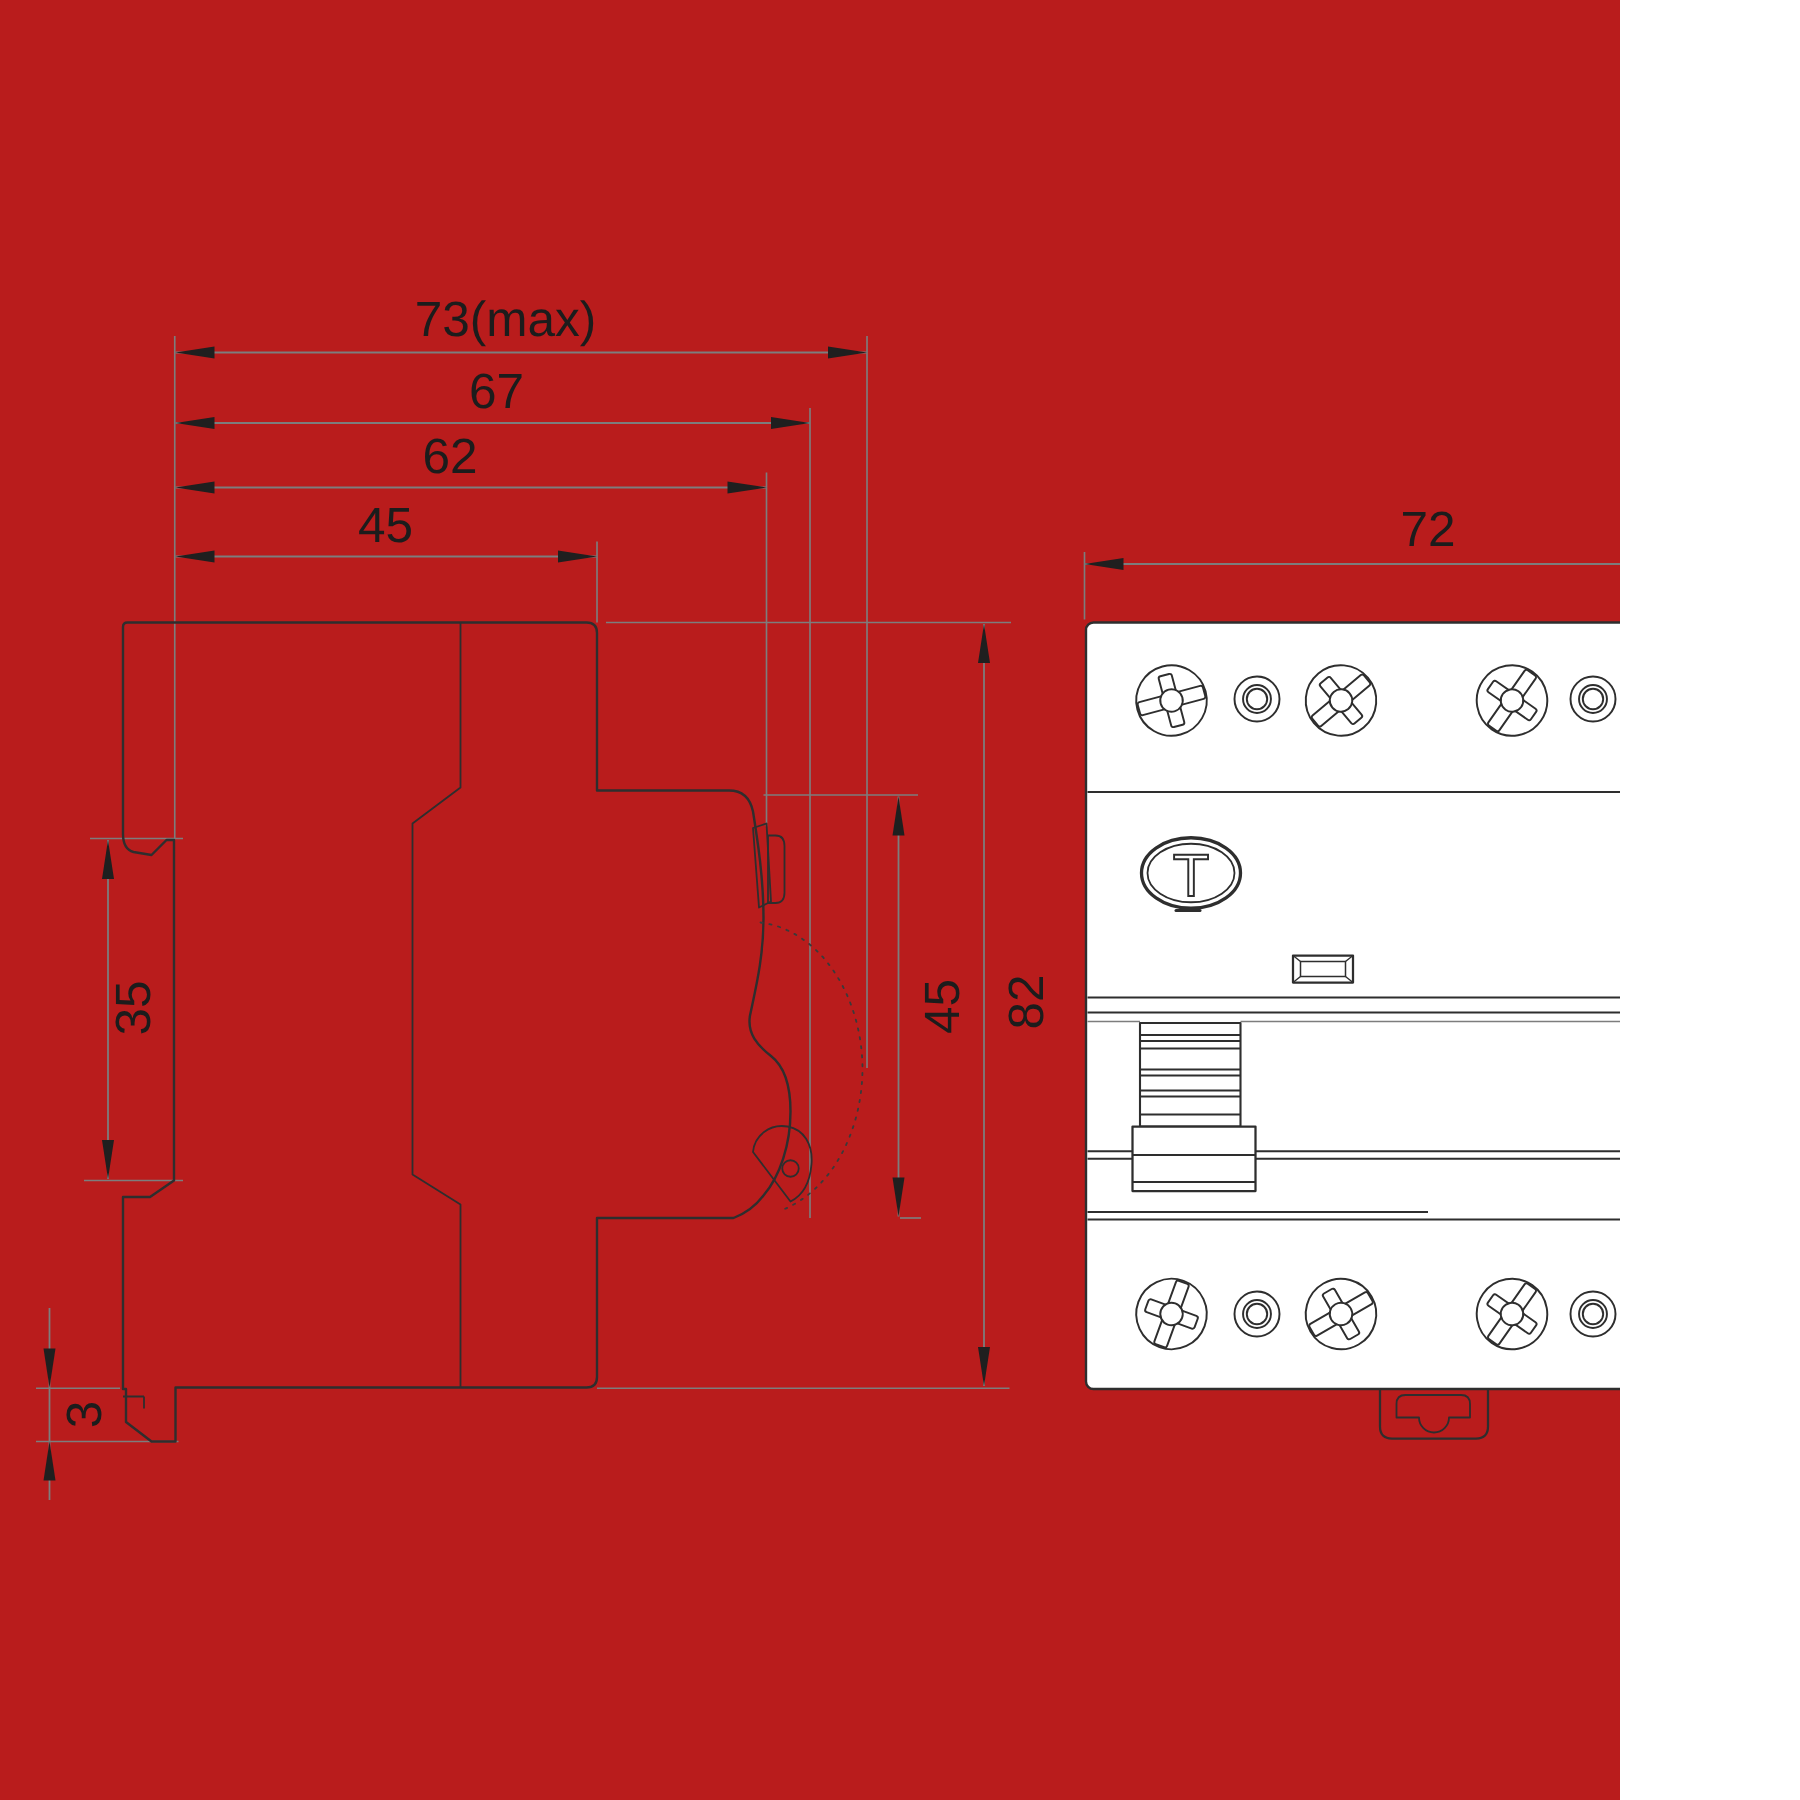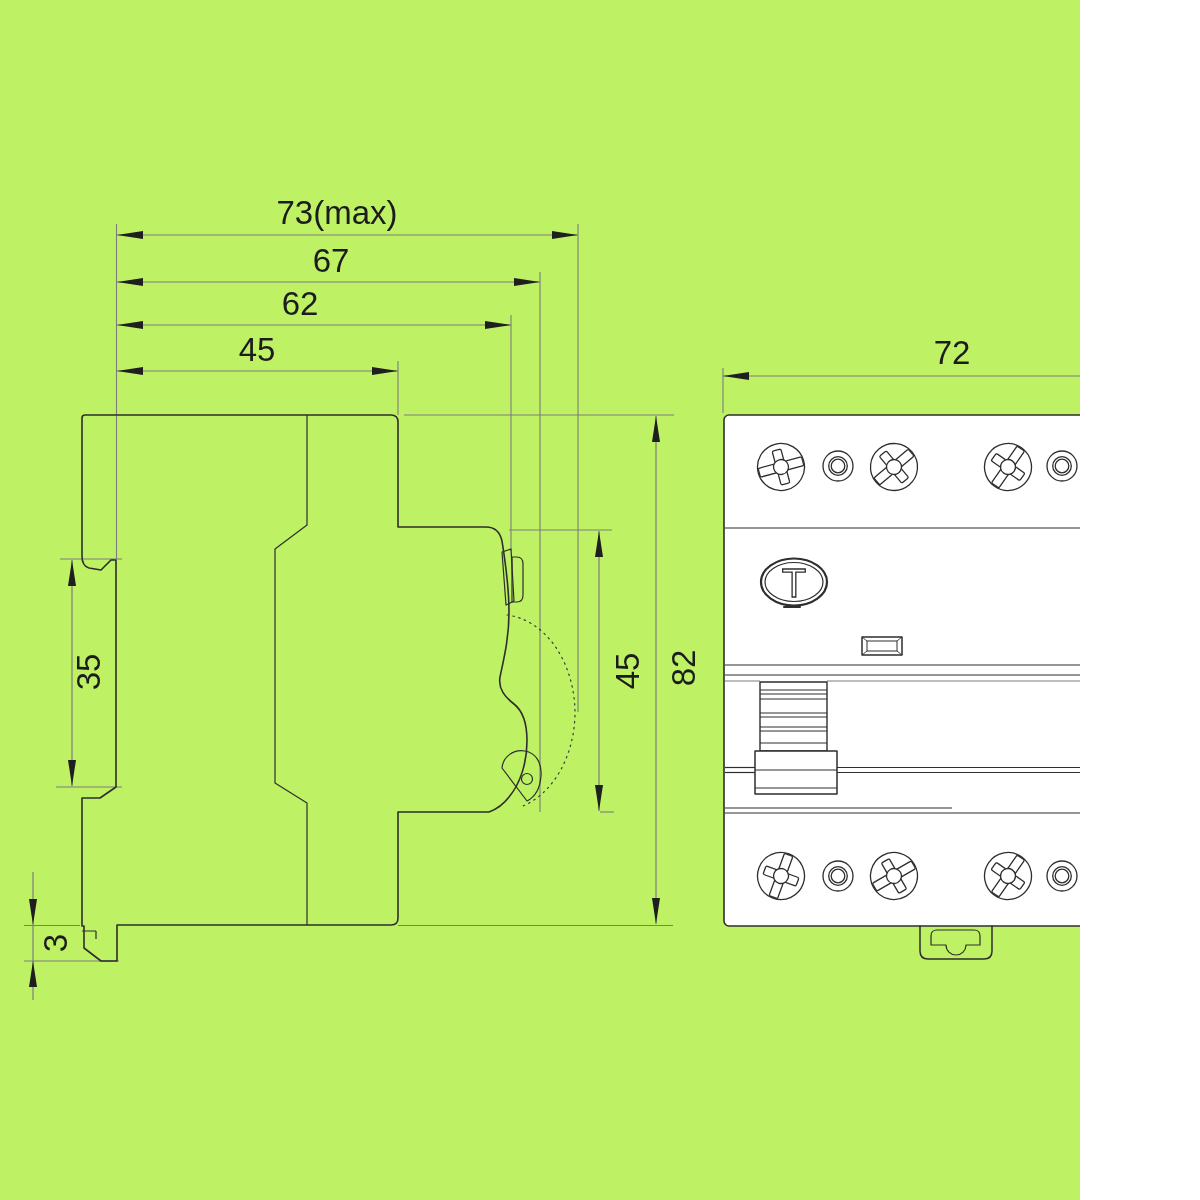--- a/index.html
+++ b/index.html
@@ -1,16 +1,16 @@
 <!DOCTYPE html>
 <html><head>
 <meta charset="utf-8">
 <style>
   html,body{margin:0;padding:0;background:#ffffff;}
-  .canvas{width:1080px;height:1200px;background:#bef264;position:relative;overflow:hidden;}
+  .canvas{width:1080px;height:1200px;background:#b91c1c;position:relative;overflow:hidden;}
   svg{display:block;}
   .body-line{fill:none;stroke:#2e2e2e;stroke-width:1.6;stroke-linejoin:round;stroke-linecap:round;}
   .body-fill{fill:#ffffff;stroke:#2e2e2e;stroke-width:1.6;stroke-linejoin:round;}
   .thin{fill:none;stroke:#2e2e2e;stroke-width:1.2;stroke-linejoin:round;}
   .gray{fill:none;stroke:#7d7d7d;stroke-width:1.1;}
   .dimline{fill:none;stroke:#7d7d7d;stroke-width:1.2;}
   .arrow{fill:#1f1f1f;stroke:none;}
   .dim-text{font-family:"Liberation Sans",sans-serif;font-size:33px;fill:#1c1c1c;}
   .dotted{fill:none;stroke:#3a3a3a;stroke-width:1.2;stroke-dasharray:1.5 4.5;stroke-linecap:round;}
   .screw{fill:#ffffff;stroke:#2e2e2e;stroke-width:1.3;}

